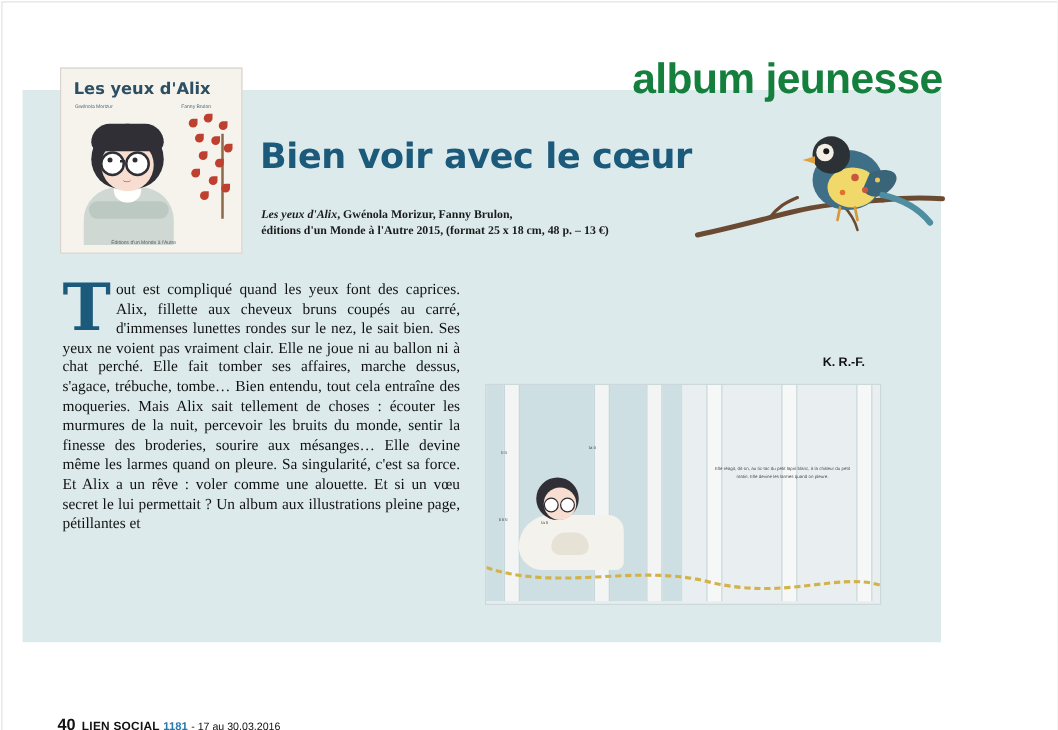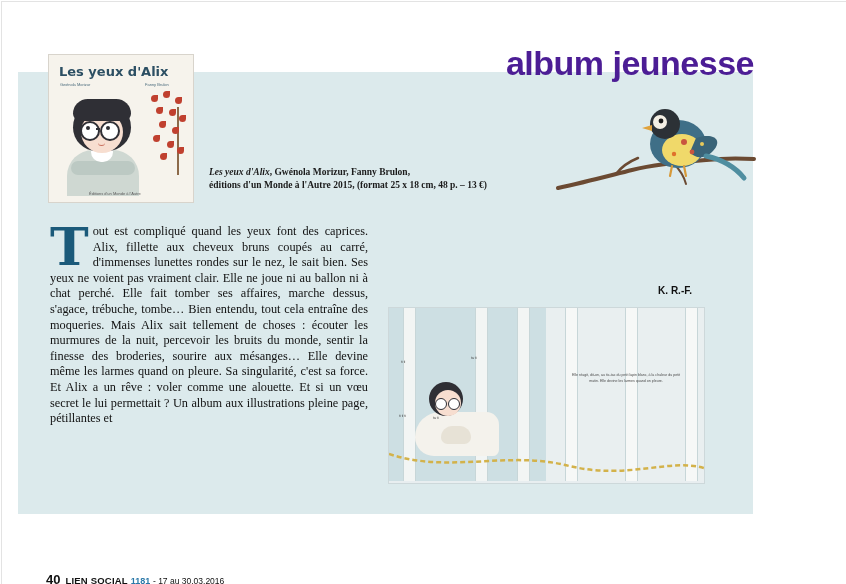--- a/index.html
+++ b/index.html
@@ -74,21 +74,21 @@
     pointer-events: none;
   }
 
   
   .section-title {
     position: absolute;
     right: 92px;
     top: 44px;
     font-size: 34px;
     font-weight: bold;
-    color: #4c1d95;
+    color: #15803d;
     letter-spacing: -0.5px;
     white-space: nowrap;
   }
 
   
   .cover {
     position: absolute;
     left: 48px;
     top: 54px;
     width: 144px;
@@ -494,20 +494,21 @@
     <div class="g-bridge"></div>
     <div class="g-pupil l"></div>
     <div class="g-pupil r"></div>
     <div class="g-mouth"></div>
     <div class="cover-title">Les yeux d'Alix</div>
     <div class="cover-credit-left">Gwénola Morizur</div>
     <div class="cover-credit-right">Fanny Brulon</div>
     <div class="cover-pub">Éditions d'un Monde à l'Autre</div>
   </div>
 
+  <div class="article-title">Bien voir avec le cœur</div>
 
   <div class="credits">
     <span class="it">Les yeux d'Alix</span><span class="bd">, Gwénola Morizur, Fanny Brulon,</span><br>
     <span class="bd">éditions d'un Monde à l'Autre 2015, (format 25 x 18 cm, 48 p. – 13 €)</span>
   </div>
 
   <div class="bird-wrap">
     <svg width="200" height="120" viewBox="0 0 200 120">
       <path d="M2,92 C30,86 52,80 76,74 C100,68 122,66 150,64" stroke="#6b4a32" stroke-width="4" fill="none" stroke-linecap="round"></path>
       <path d="M150,64 C168,62 182,62 198,63" stroke="#6b4a32" stroke-width="4" fill="none" stroke-linecap="round"></path>

